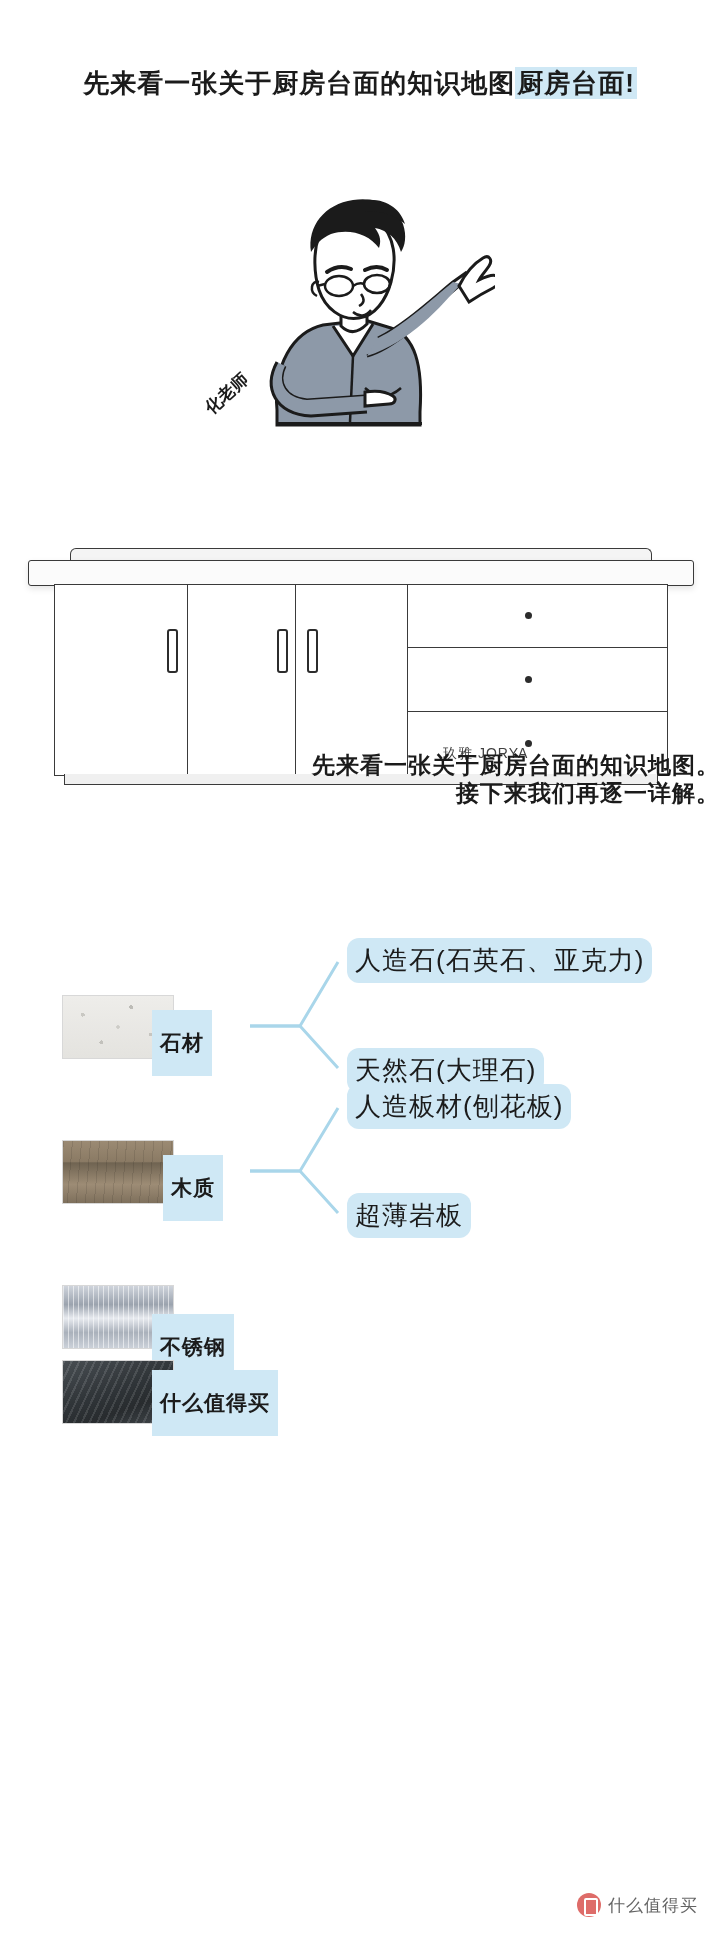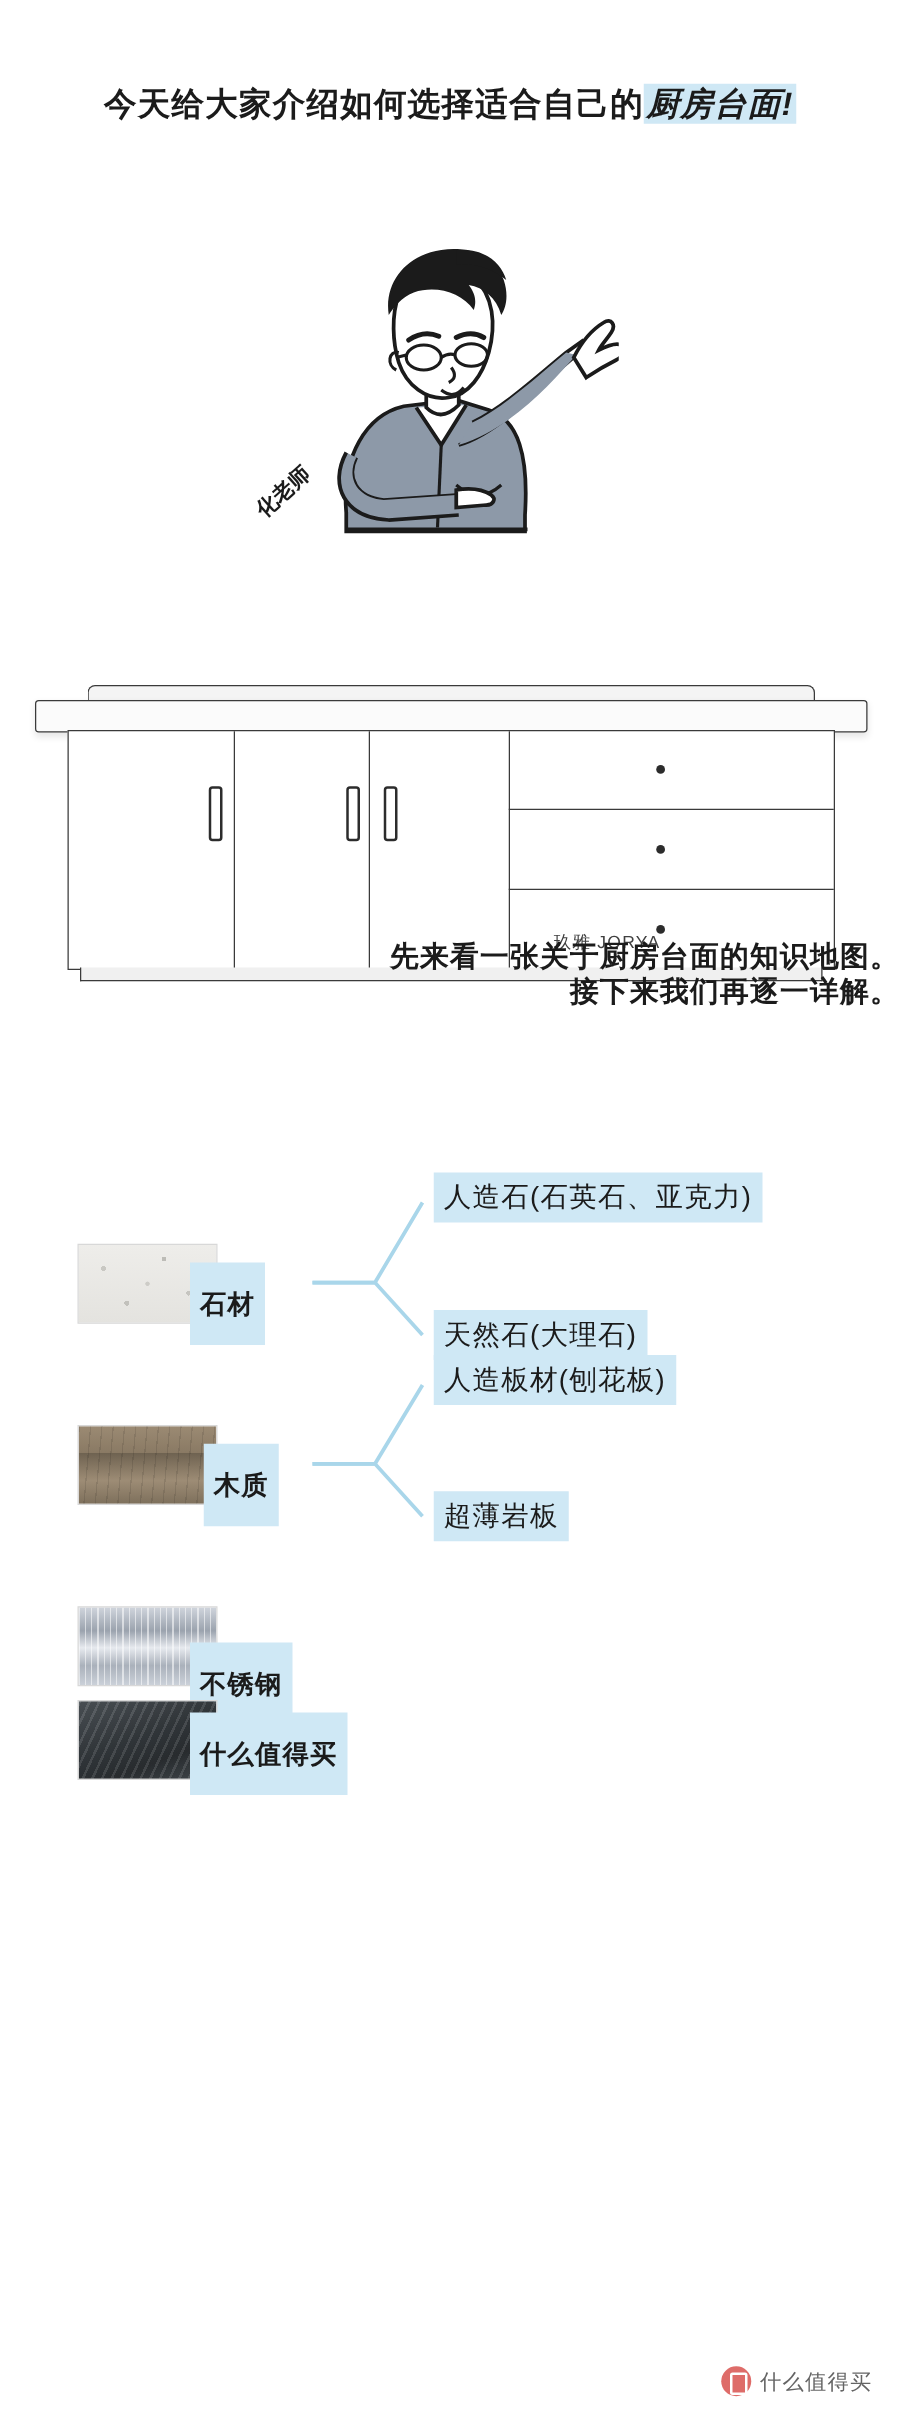--- a/index.html
+++ b/index.html
@@ -20,21 +20,20 @@
     width:720px;
     text-align:center;
     font-size:26px;
     font-weight:700;
     letter-spacing:1px;
     white-space:nowrap;
   }
   .hl-hi{
     background:#cfe8f5;
     padding:1px 2px;
-    font-style:italic;
   }
 
   
   .illus{
     position:absolute;
     top:150px;
     left:0;
     width:720px;
     height:560px;
   }
@@ -157,25 +156,26 @@
     letter-spacing:1px;
   }
   .tag-stone{left:152px;top:70px}
   .tag-wood{left:163px;top:215px}
   .tag-steel{left:152px;top:374px}
   .tag-slab{left:152px;top:430px}
 
   .leaf{
     position:absolute;
     background:#cfe8f5;
-    font-size:22px;
+    font-size:26px;
     color:#1b1b1b;
     padding:5px 8px;
     white-space:nowrap;
     letter-spacing:1px;
+    border-radius:12px;
   }
   .leaf-a{left:347px;top:-2px}
   .leaf-b{left:347px;top:108px}
   .leaf-c{left:347px;top:144px}
   .leaf-d{left:347px;top:253px}
 
   .connector{position:absolute;left:0;top:0;width:720px;height:530px;}
 
   
   .watermark{
@@ -191,21 +191,21 @@
   .wm-logo:after{
     content:"";position:absolute;left:7px;top:5px;width:10px;height:14px;
     border:2px solid #fff;border-radius:2px;
   }
   .wm-text{font-size:17px;color:#4a4a4a;letter-spacing:1px;}
 </style>
 </head>
 <body>
 
 <div class="headline">
-  <span>今天给大家介绍如何选择适合自己的</span><span class="hl-hi">厨房台面!</span>
+  <span>先来看一张关于厨房台面的知识地图</span><span class="hl-hi">厨房台面!</span>
 </div>
 
 <div class="illus">
 
   <div class="label-rot">化老师</div>
 
   <svg class="person" viewBox="0 0 280 400" xmlns="http://www.w3.org/2000/svg">
 
     <path d="M62 250 C58 205 78 172 108 165 L150 160 L176 168 C200 176 208 205 205 252 L205 265 L62 265 Z" fill="#8d99a8" stroke="#1b1b1b" stroke-width="3"></path>
     <rect x="62" y="262" width="145" height="3" fill="#1b1b1b"></rect>

